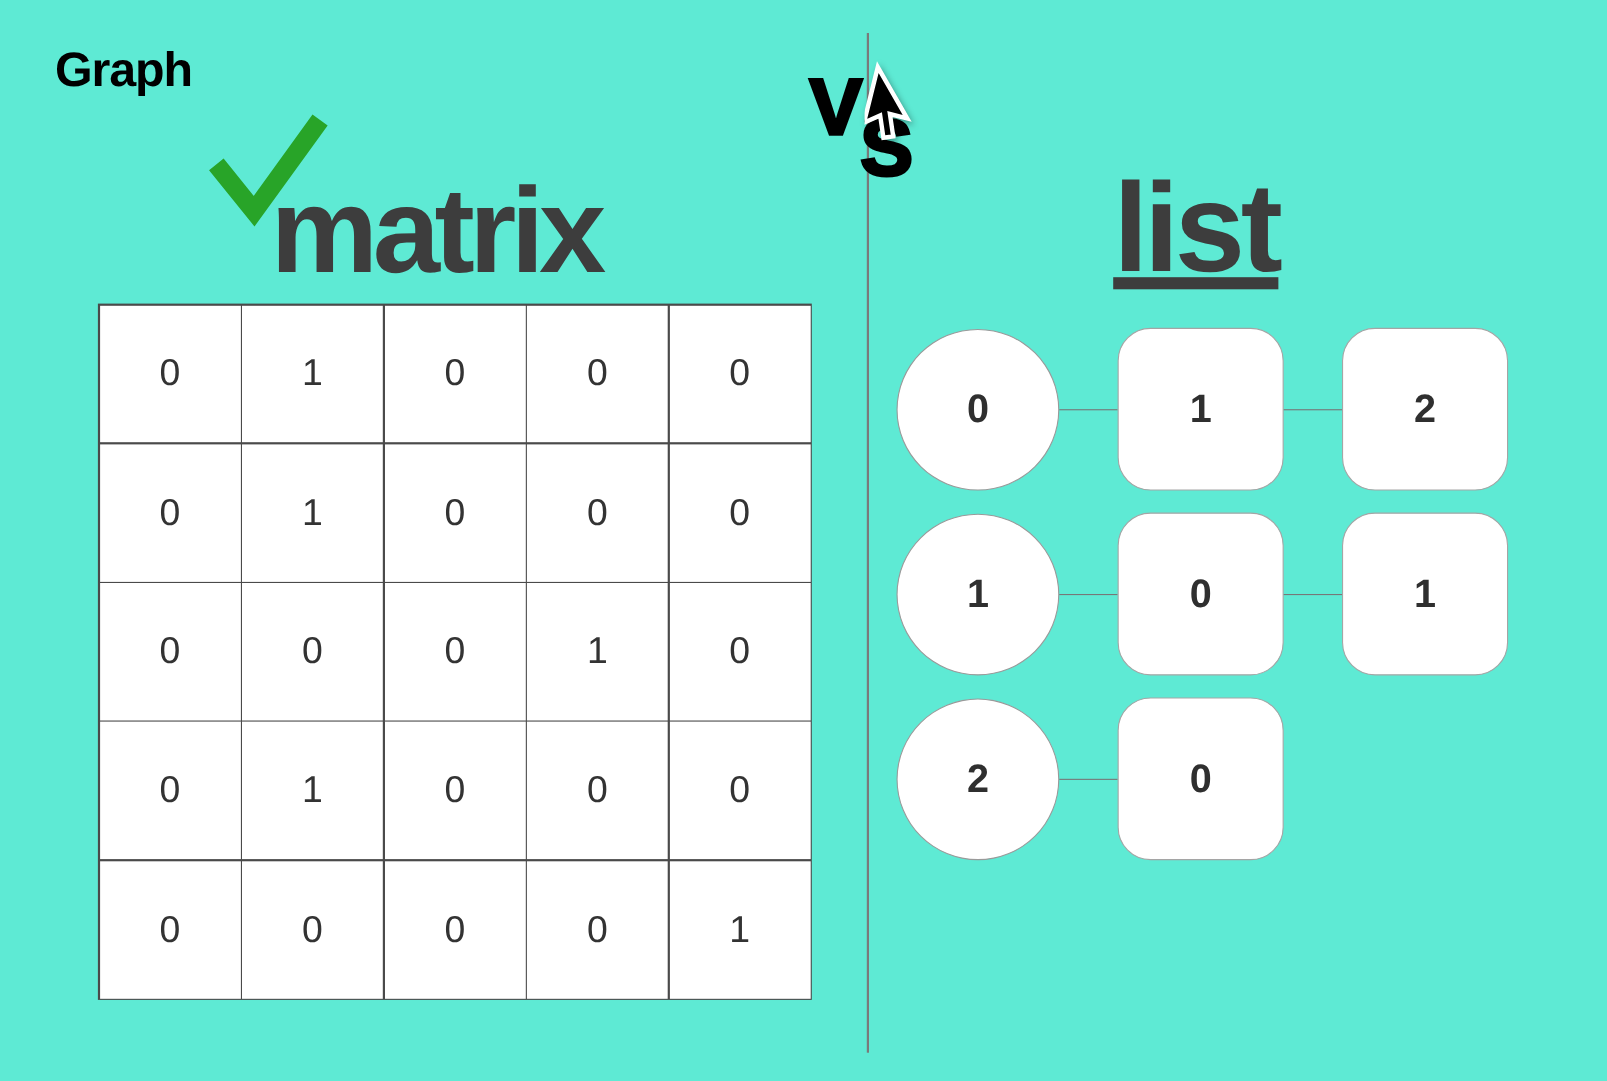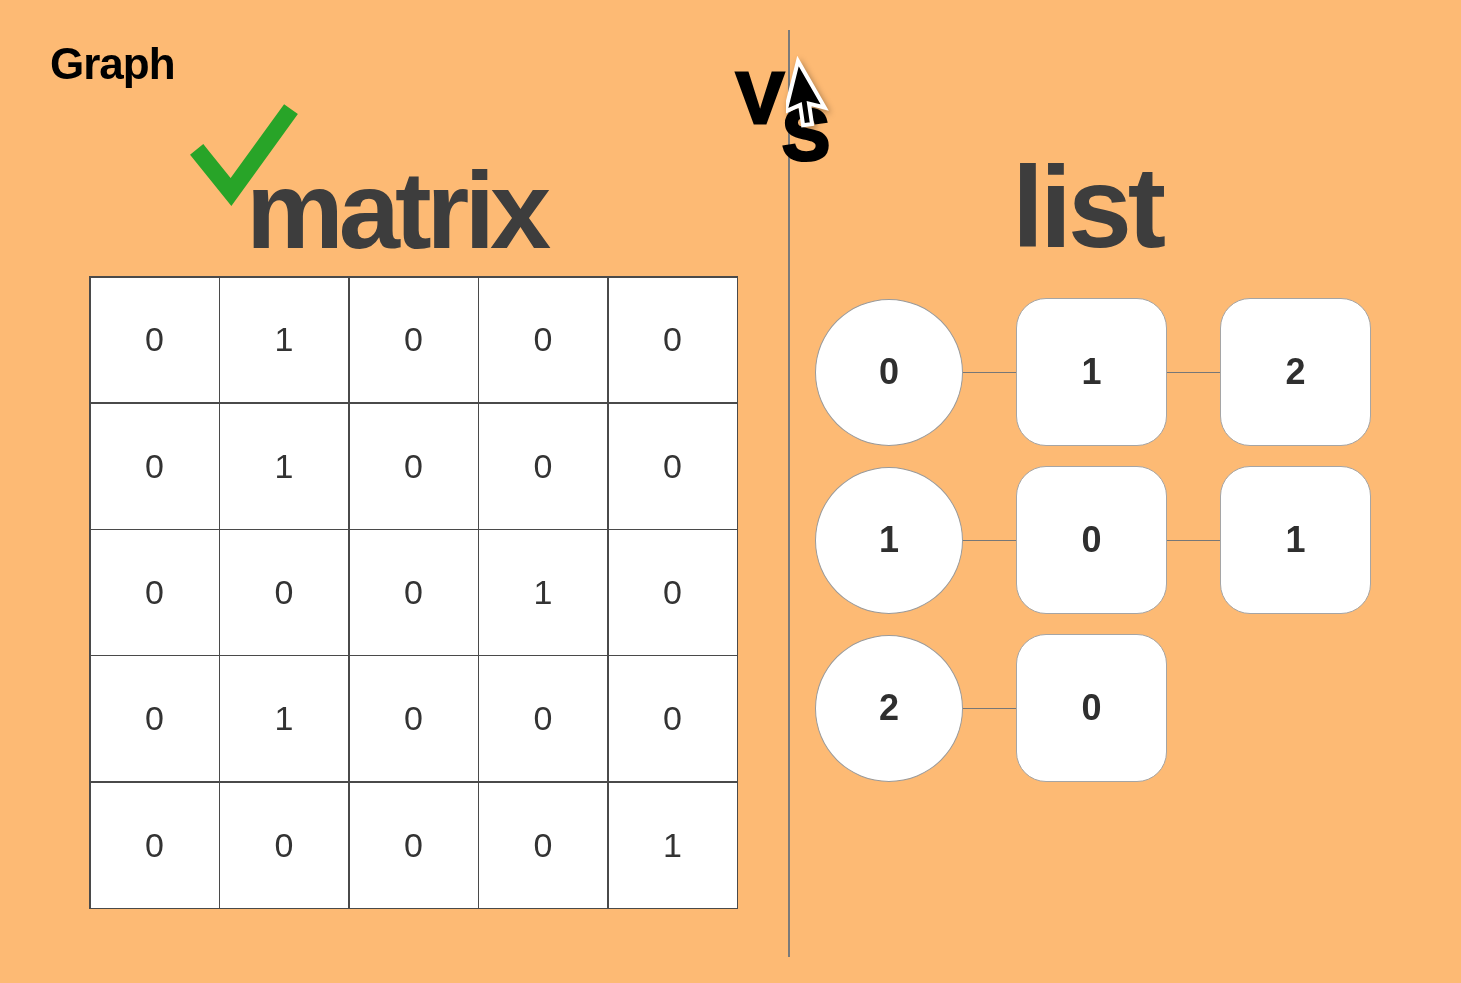--- a/index.html
+++ b/index.html
@@ -1,29 +1,29 @@
 <!DOCTYPE html>
 <html><head>
 <meta charset="utf-8">
 <style>
   html,body{margin:0;padding:0;background:#fff;}
   .canvas{
-    position:relative;width:1461px;height:983px;background:#fdba74;
+    position:relative;width:1461px;height:983px;background:#5eead4;
     font-family:"Liberation Sans",sans-serif;overflow:hidden;
   }
   .graph-title{
     position:absolute;left:50px;top:42px;font-size:44px;font-weight:700;
     color:#000;letter-spacing:-1px;line-height:1;
   }
   .check-svg{position:absolute;left:190px;top:100px;}
   .heading{
     position:absolute;color:#3d3d3d;font-weight:700;line-height:1;white-space:nowrap;text-align:right;
   }
   .heading.matrix{left:246px;top:155px;font-size:110px;letter-spacing:-5px;}
-  .heading.list{left:1012px;top:150px;font-size:115px;letter-spacing:-4px;}
+  .heading.list{left:1012px;top:150px;font-size:115px;letter-spacing:-4px;text-decoration:underline;}
   
   .mtable{
     position:absolute;left:89px;top:276px;width:649px;height:633px;
     display:grid;grid-template-rows:repeat(5,1fr);
     background:#4a4a4a;padding:1.5px;gap:1.5px;box-sizing:border-box;
   }
   .mrow{display:grid;grid-template-columns:repeat(5,1fr);gap:1.5px;}
   .mcell{
     background:#fff;display:flex;align-items:center;justify-content:center;
     font-size:34px;color:#333333;

